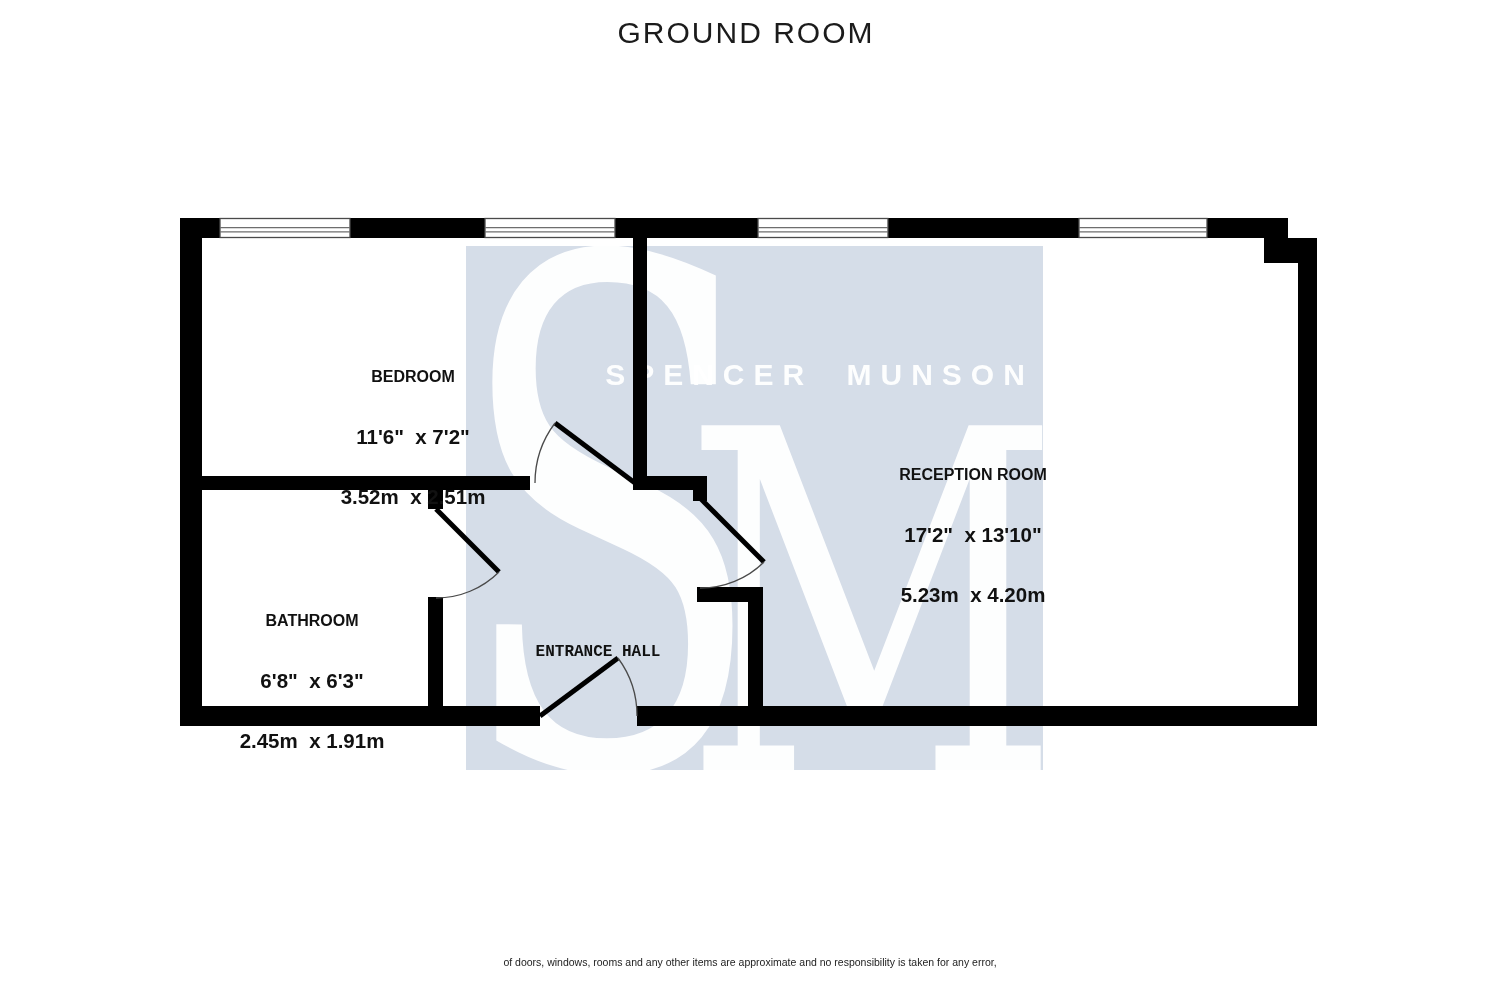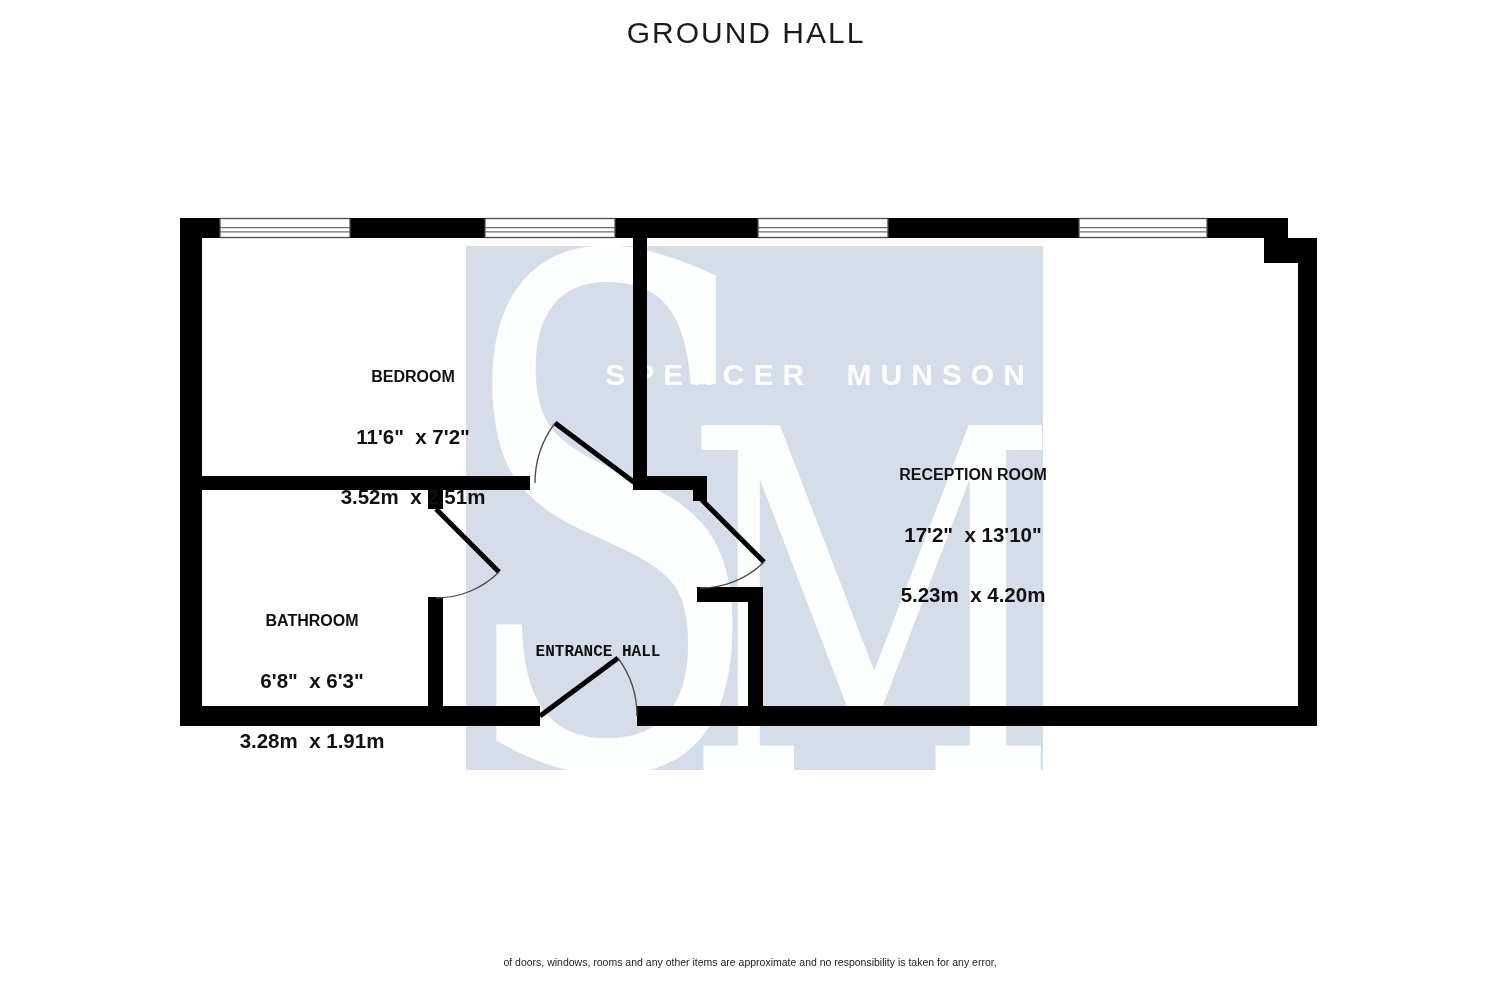--- a/index.html
+++ b/index.html
@@ -44,21 +44,21 @@
     position:absolute;left:750px;top:934px;transform:translateX(-50%);
     text-align:center;color:#222222;font-size:10.5px;line-height:11.6px;
     white-space:pre;z-index:3;width:560px;
   }
 </style>
 </head>
 <body>
 
 <div class="stage">
 
-  <div class="plan-title">GROUND HALL</div>
+  <div class="plan-title">GROUND ROOM</div>
 
   <div class="wm-panel" style="background: rgb(213, 221, 232);">
     <svg class="wm-mono" width="577" height="524" viewBox="0 0 577 524">
       <text x="221.5" y="519" font-size="700" text-anchor="middle" transform="scale(0.65,1)">S</text>
       <text x="520.5" y="524" font-size="473" text-anchor="middle" transform="scale(0.78,1)">M</text>
     </svg>
     <div class="wm-brand">SPENCER MUNSON</div>
   </div>
 
   <svg class="plan-svg" width="1500" height="1000" viewBox="0 0 1500 1000">
@@ -128,21 +128,21 @@
 
   <div class="room-label" style="left:413px;top:327px;">
     <div class="rname">BEDROOM</div>
     <div>11'6"  x 7'2"</div>
     <div>3.52m  x 2.51m</div>
   </div>
 
   <div class="room-label" style="left:312px;top:571px;text-align:center;">
     <div class="rname">BATHROOM</div>
     <div>6'8"  x 6'3"</div>
-    <div>3.28m  x 1.91m</div>
+    <div>2.45m  x 1.91m</div>
   </div>
 
   <div class="room-label" style="left:598px;top:602px;font-family:Liberation Mono, monospace;">
     <div class="rname">ENTRANCE HALL</div>
   </div>
 
   <div class="room-label" style="left:973px;top:425px;">
     <div class="rname">RECEPTION ROOM</div>
     <div>17'2"  x 13'10"</div>
     <div>5.23m  x 4.20m</div>

